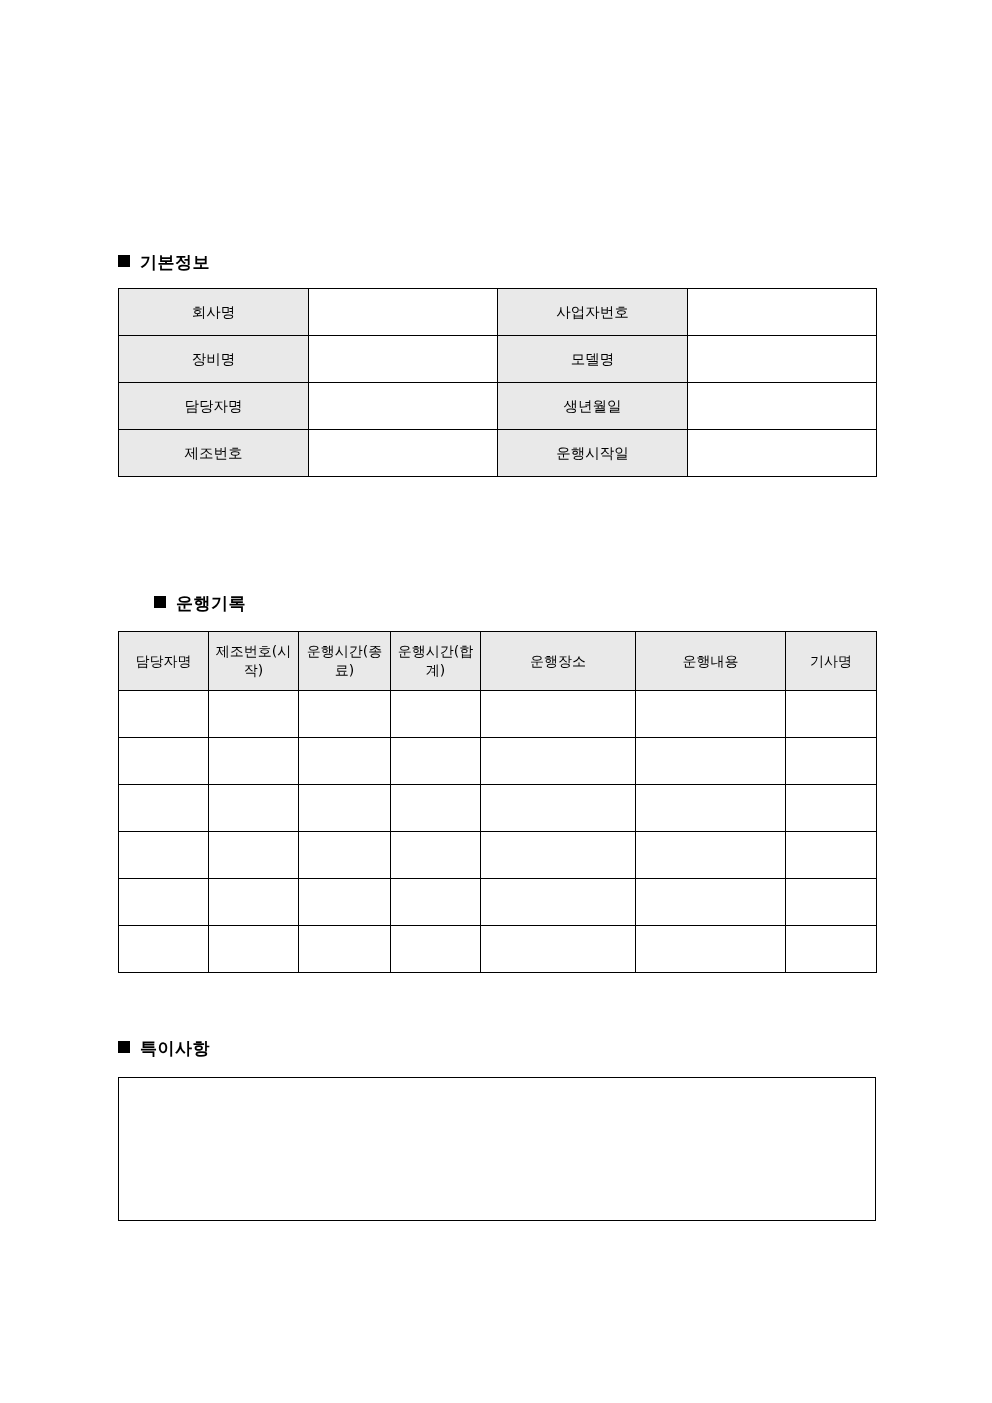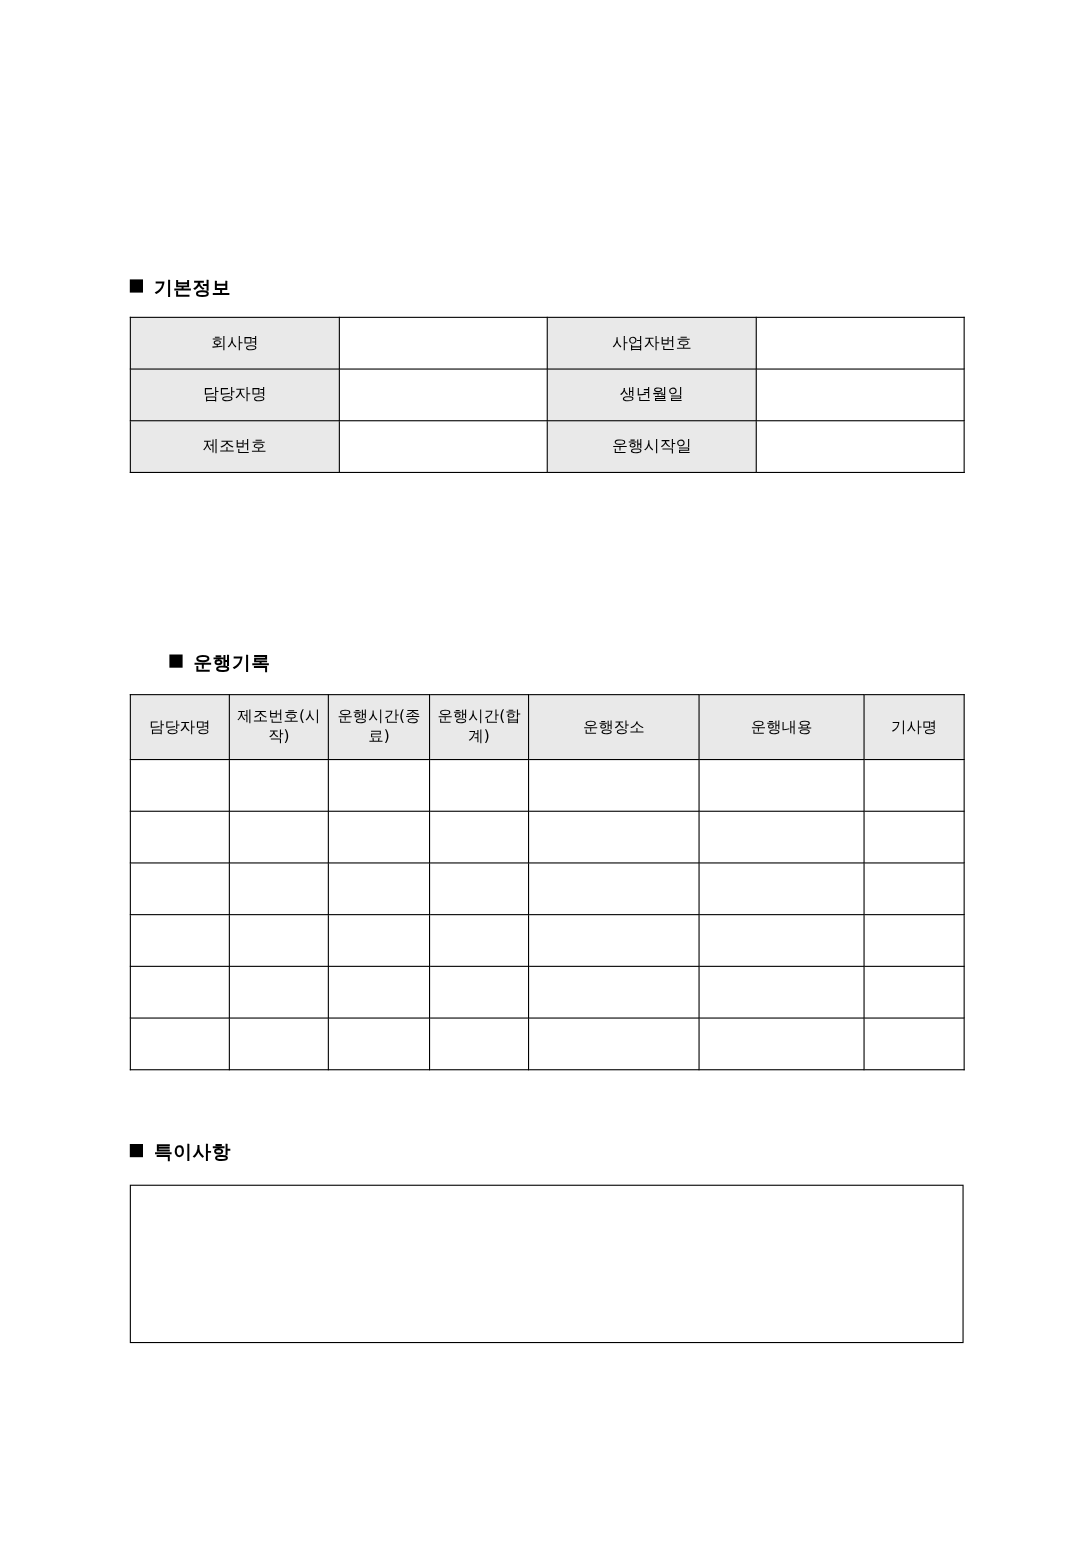--- a/index.html
+++ b/index.html
@@ -150,20 +150,26 @@
       <col class="c-lab">
         <col class="c-val">
         <col class="c-lab">
         <col class="c-val">
     </colgroup>
     <tbody>
       <tr>
         <td class="label-cell">회사명</td>
         <td class="value-cell"></td>
         <td class="label-cell">사업자번호</td>
+        <td class="value-cell"></td>
+      </tr>
+      <tr>
+        <td class="label-cell">장비명</td>
+        <td class="value-cell"></td>
+        <td class="label-cell">모델명</td>
         <td class="value-cell"></td>
       </tr>
       <tr>
         <td class="label-cell">담당자명</td>
         <td class="value-cell"></td>
         <td class="label-cell">생년월일</td>
         <td class="value-cell"></td>
       </tr>
       <tr>
         <td class="label-cell">제조번호</td>

